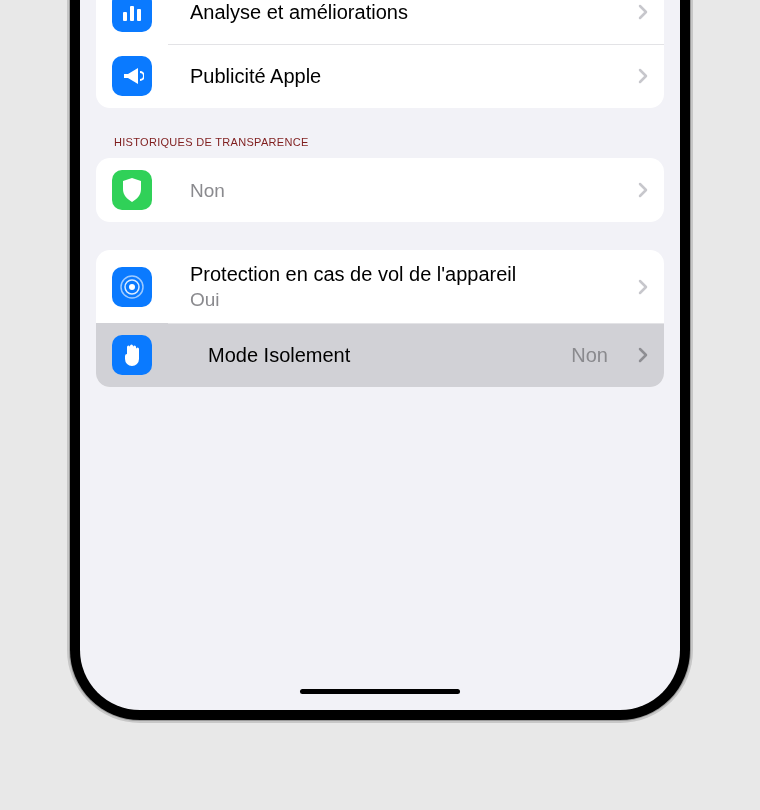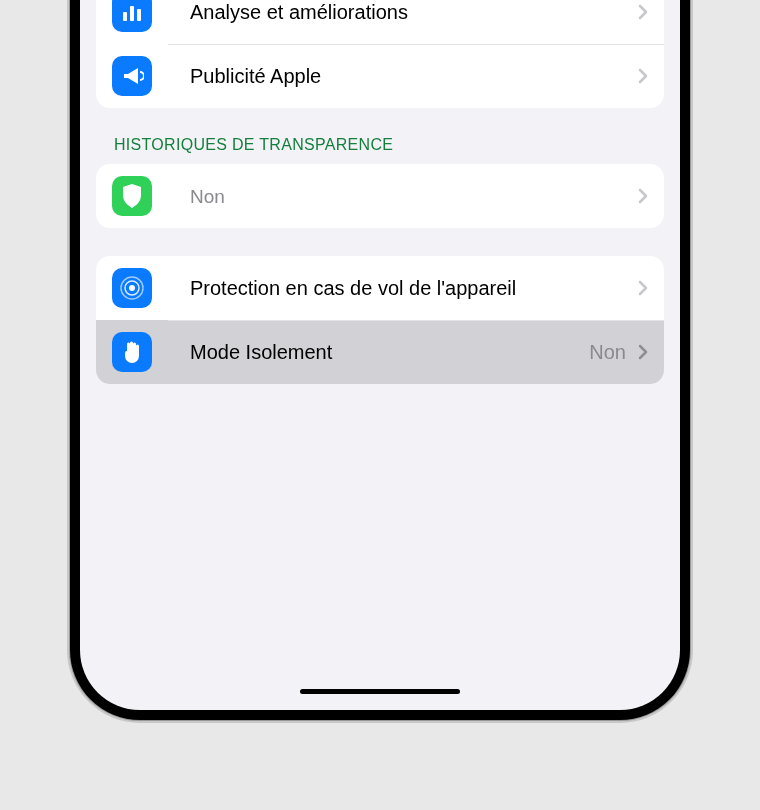--- a/index.html
+++ b/index.html
@@ -34,40 +34,40 @@
       bottom: 16px;
       left: 50%;
       transform: translateX(-50%);
       width: 160px;
       height: 5px;
       background: #000;
       border-radius: 3px;
     }
     .section { margin-top: 28px; }
     .section-header {
-      font-size: 16px;
-      color: #15803d;
+      font-size: 11px;
+      color: #7f1d1d;
       letter-spacing: 0.3px;
       padding: 0 18px 10px 18px;
       text-transform: uppercase;
     }
     .card {
       background: #fff;
       border-radius: 14px;
       overflow: hidden;
     }
     .row {
       display: flex;
       align-items: center;
       padding: 12px 16px;
       min-height: 62px;
       position: relative;
       cursor: pointer;
     }
-    .row.highlighted { background: #d1d1d6; }
+    .row.highlighted { background: #d1d1d6; gap: 18px; }
     .card .row + .row::before {
       content: "";
       position: absolute;
       top: 0;
       left: 72px;
       right: 0;
       height: 1px;
       background: #e3e3e6;
     }
     .icon-box {
@@ -172,20 +172,21 @@
         <div class="row">
           <div class="icon-box icon-blue">
             <svg width="28" height="28" viewBox="0 0 28 28">
               <circle cx="14" cy="14" r="3" fill="#fff"></circle>
               <circle cx="14" cy="14" r="7" stroke="#fff" stroke-width="1.5" fill="none" opacity="0.85"></circle>
               <circle cx="14" cy="14" r="11" stroke="#fff" stroke-width="1.5" fill="none" opacity="0.6"></circle>
             </svg>
           </div>
           <div class="text-col">
             <div class="label">Protection en cas de vol de l'appareil</div>
+            <div class="sub">Oui</div>
           </div>
           <div class="chev">
             <svg width="10" height="16" viewBox="0 0 10 16">
                 <path d="M2 2 L8 8 L2 14" stroke="#c7c7cc" stroke-width="2.5" fill="none" stroke-linecap="round" stroke-linejoin="round"></path>
               </svg>
           </div>
         </div>
         <div class="row highlighted">
           <div class="icon-box icon-blue">
             <svg width="24" height="26" viewBox="0 0 24 26">

